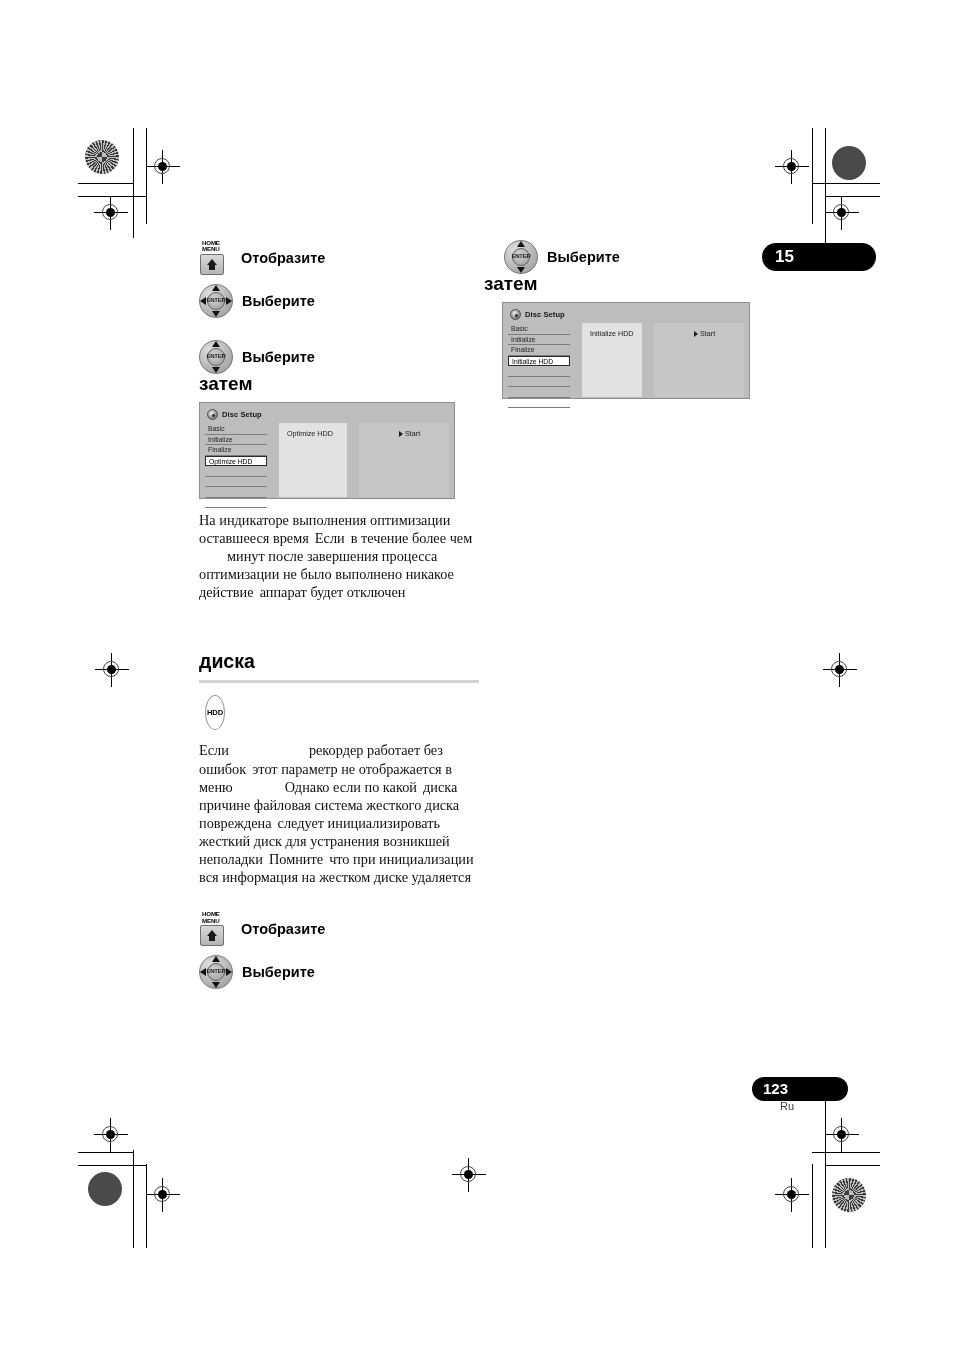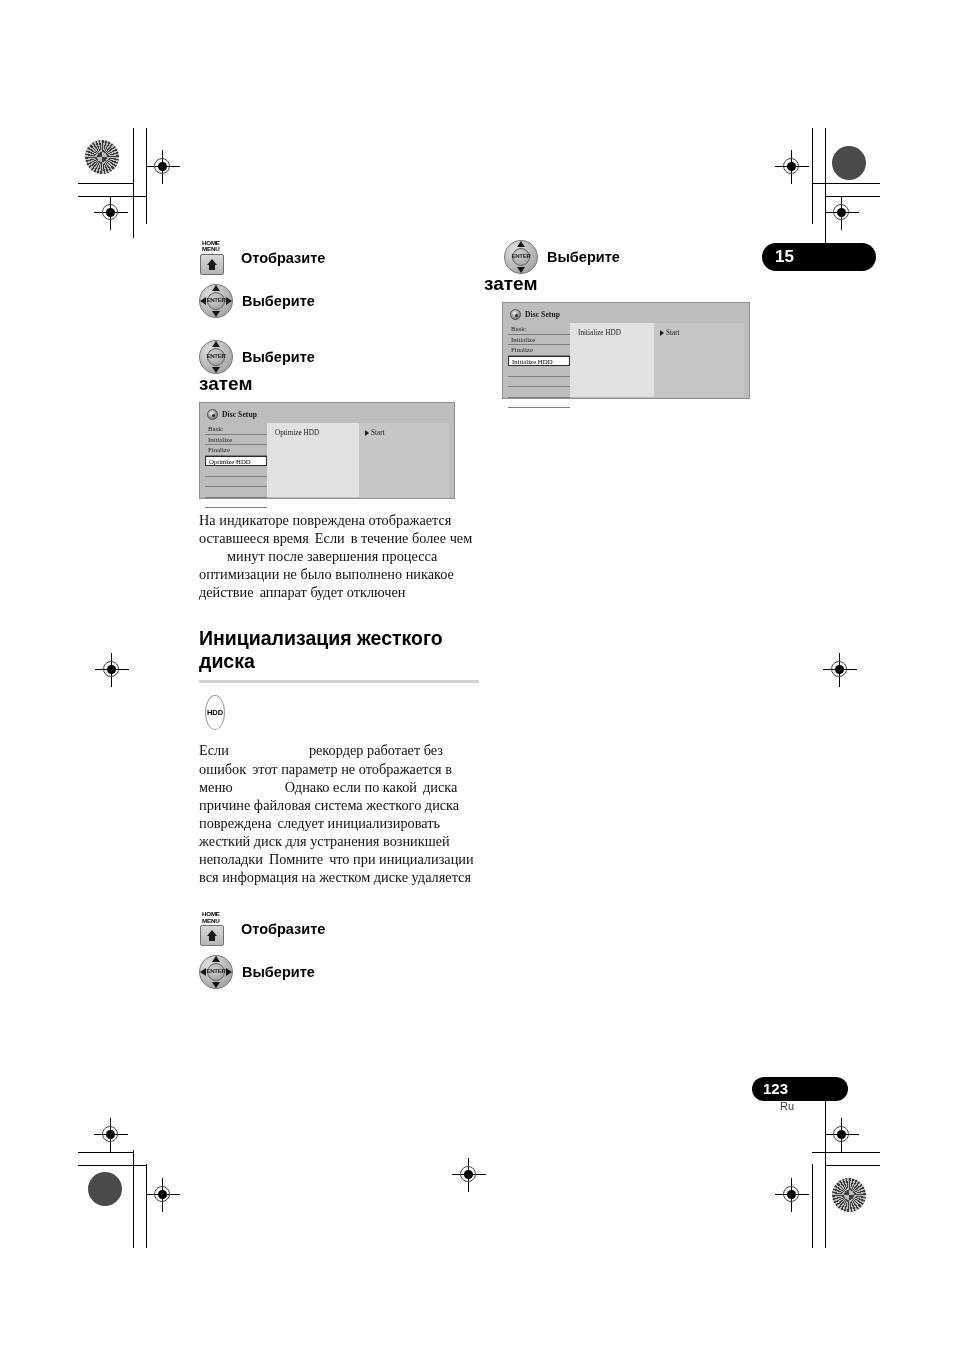--- a/index.html
+++ b/index.html
@@ -243,21 +243,21 @@
     border-bottom: 4px solid transparent;
     border-left: 6px solid #111;
   }
 
   
   .osd {
     background: #bdbdbd;
     border: 1px solid #8e8e8e;
     box-sizing: border-box;
     padding: 4px 5px 5px 5px;
-    font-family: Liberation Serif, serif;
+    font-family: Liberation Sans, sans-serif;
   }
   .osd-title {
     display: flex;
     align-items: center;
     gap: 4px;
     height: 13px;
     margin: 1px 0 2px 2px;
   }
   .osd-disc-icon {
     position: relative;
@@ -276,21 +276,21 @@
     background: #2c2c2c;
   }
   .osd-title-text {
     font-size: 7.5px;
     font-weight: bold;
     color: #141414;
     letter-spacing: 0.1px;
   }
   .osd-body {
     display: flex;
-    gap: 0;
+    gap: 12px;
     height: 74px;
   }
   .osd-menu {
     width: 62px;
     flex: 0 0 auto;
     padding-top: 1px;
   }
   .osd-menu-item {
     height: 10.5px;
     border-bottom: 1px solid #7d7d7d;
@@ -321,20 +321,21 @@
     flex: 0 0 auto;
     background: #c6c6c6;
     padding: 6px 0 0 6px;
   }
   .osd-start {
     font-size: 7.2px;
     color: #1a1a1a;
     display: flex;
     align-items: center;
     gap: 2px;
+    margin-left: 34px;
   }
   .osd-start .caret {
     width: 0; height: 0;
     border-top: 3px solid transparent;
     border-bottom: 3px solid transparent;
     border-left: 4px solid #1a1a1a;
   }
 
   
   .body-text {
@@ -540,30 +541,30 @@
       <div class="osd-right">
         <div class="osd-start">
           <span class="caret"></span>
           <span>Start</span>
         </div>
       </div>
     </div>
   </div>
 
   <div class="body-text" style="margin-top:12px;">
-    <span>На индикаторе повреждена отображается</span><br>
+    <span>На индикаторе выполнения оптимизации</span><br>
     <span>оставшееся время</span><span class="gap-sm"></span><span>Если</span><span class="gap-sm"></span><span>в течение более чем</span><br>
     <span class="gap-indent"></span><span>минут после завершения процесса</span><br>
     <span>оптимизации не было выполнено никакое</span><br>
     <span>действие</span><span class="gap-sm"></span><span>аппарат будет отключен</span>
   </div>
 
   <div style="margin-top:26px;">
     <div class="section-heading">
-      <span>Инициализация жесткого</span><br>
+      <br>
       <span>диска</span>
     </div>
     <div class="heading-rule"></div>
   </div>
 
   <div style="margin:4px 0 11px 6px;">
     <span class="hdd-badge">HDD</span>
   </div>
 
   <div class="body-text">

